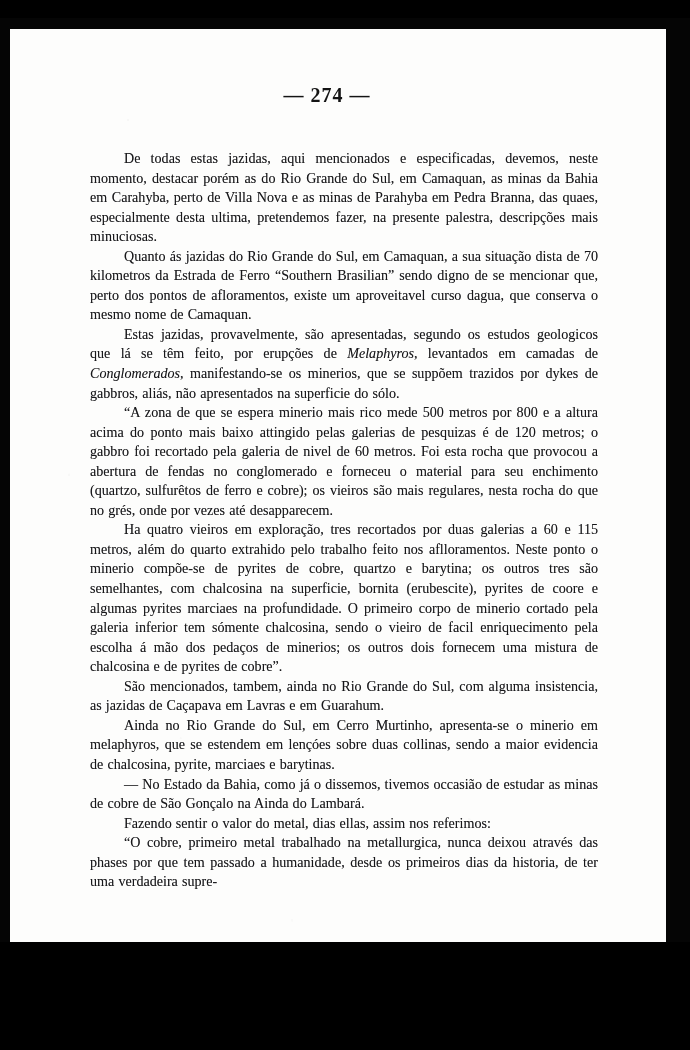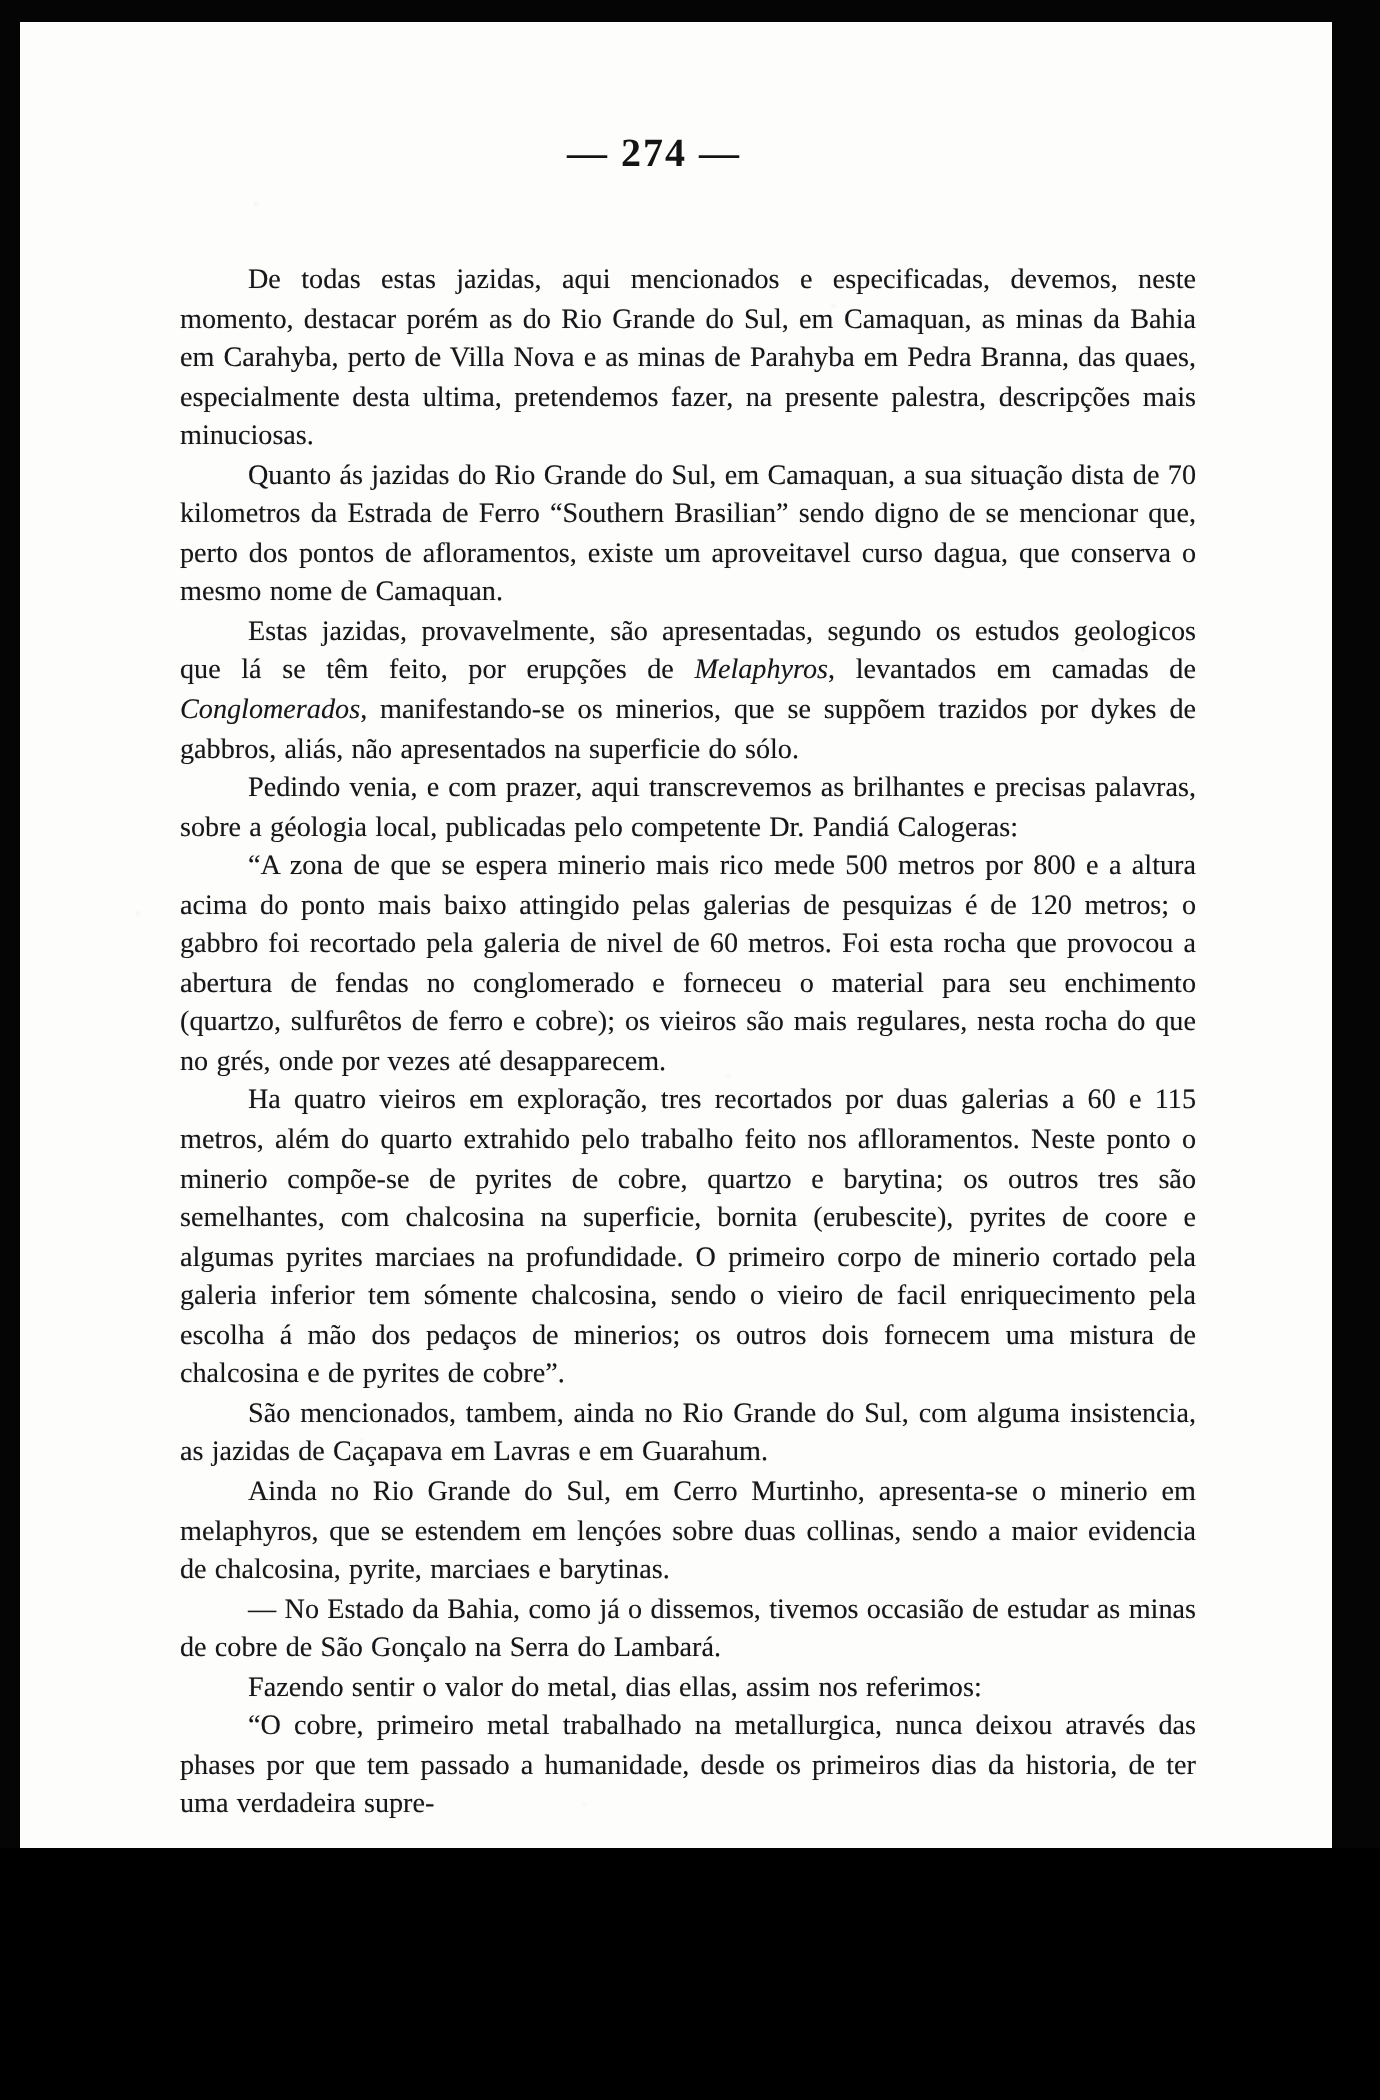--- a/index.html
+++ b/index.html
@@ -7,20 +7,21 @@
     margin: 0;
     padding: 0;
     background: #000000;
   }
   #page-root {
     position: relative;
     width: 690px;
     height: 924px;
     background: #050505;
     overflow: hidden;
+    margin-top: 18px;
   }
   
   .paper {
     position: absolute;
     left: 10px;
     top: 11px;
     width: 656px;
     height: 1013px;
     background: #fdfdfc;
     overflow: hidden;
@@ -84,24 +85,23 @@
   <div class="paper">
     <div class="grain"></div>
 
     <div class="text-column">
       <div class="folio">— 274 —</div>
 
       <div id="body-text">
           <p class="body-par"><span>De todas estas jazidas, aqui mencionados e especificadas, devemos, neste momento, destacar porém as do Rio Grande do Sul, em Camaquan, as minas da Bahia em Carahyba, perto de Villa Nova e as minas de Parahyba em Pedra Branna, das quaes, especialmente desta ultima, pretendemos fazer, na presente palestra, descripções mais minuciosas.</span></p>
           <p class="body-par"><span>Quanto ás jazidas do Rio Grande do Sul, em Camaquan, a sua situação dista de 70 kilometros da Estrada de Ferro “Southern Brasilian” sendo digno de se mencionar que, perto dos pontos de afloramentos, existe um aproveitavel curso dagua, que conserva o mesmo nome de Camaquan.</span></p>
           <p class="body-par"><span>Estas jazidas, provavelmente, são apresentadas, segundo os estudos geologicos que lá se têm feito, por erupções de </span><span class="ital">Melaphyros</span><span>, levantados em camadas de </span><span class="ital">Conglomerados</span><span>, manifestando-se os minerios, que se suppõem trazidos por dykes de gabbros, aliás, não apresentados na superficie do sólo.</span></p>
-          <p class="body-par"><span>Pedindo venia, e com prazer, aqui transcrevemos as brilhantes e precisas palavras, sobre a géologia local, publicadas pelo competente Dr. Pandiá Calogeras:</span></p>
           <p class="body-par"><span>“A zona de que se espera minerio mais rico mede 500 metros por 800 e a altura acima do ponto mais baixo attingido pelas galerias de pesquizas é de 120 metros; o gabbro foi recortado pela galeria de nivel de 60 metros. Foi esta rocha que provocou a abertura de fendas no conglomerado e forneceu o material para seu enchimento (quartzo, sulfurêtos de ferro e cobre); os vieiros são mais regulares, nesta rocha do que no grés, onde por vezes até desapparecem.</span></p>
           <p class="body-par gap-before"><span>Ha quatro vieiros em exploração, tres recortados por duas galerias a 60 e 115 metros, além do quarto extrahido pelo trabalho feito nos aflloramentos. Neste ponto o minerio compõe-se de pyrites de cobre, quartzo e barytina; os outros tres são semelhantes, com chalcosina na superficie, bornita (erubescite), pyrites de coore e algumas pyrites marciaes na profundidade. O primeiro corpo de minerio cortado pela galeria inferior tem sómente chalcosina, sendo o vieiro de facil enriquecimento pela escolha á mão dos pedaços de minerios; os outros dois fornecem uma mistura de chalcosina e de pyrites de cobre”.</span></p>
           <p class="body-par"><span>São mencionados, tambem, ainda no Rio Grande do Sul, com alguma insistencia, as jazidas de Caçapava em Lavras e  em Guarahum.</span></p>
           <p class="body-par"><span>Ainda no Rio Grande do Sul, em Cerro Murtinho, apresenta-se o minerio em melaphyros, que se estendem em lençóes sobre duas collinas, sendo a maior evidencia de chalcosina, pyrite, marciaes e barytinas.</span></p>
-          <p class="body-par gap-before"><span>— No Estado da Bahia, como já o dissemos, tivemos occasião de estudar as minas de cobre de São Gonçalo na Serra do Lambará.</span></p>
+          <p class="body-par gap-before"><span>— No Estado da Bahia, como já o dissemos, tivemos occasião de estudar as minas de cobre de São Gonçalo na Ainda do Lambará.</span></p>
           <p class="body-par gap-before"><span>Fazendo sentir o valor do metal, dias ellas, assim nos referimos:</span></p>
           <p class="body-par"><span>“O cobre, primeiro metal trabalhado na metallurgica, nunca deixou através das phases por que tem passado a humanidade, desde os primeiros dias da historia, de ter uma verdadeira supre-</span></p>
         </div>
     </div>
   </div>
 </div>
 
 </body></html>

